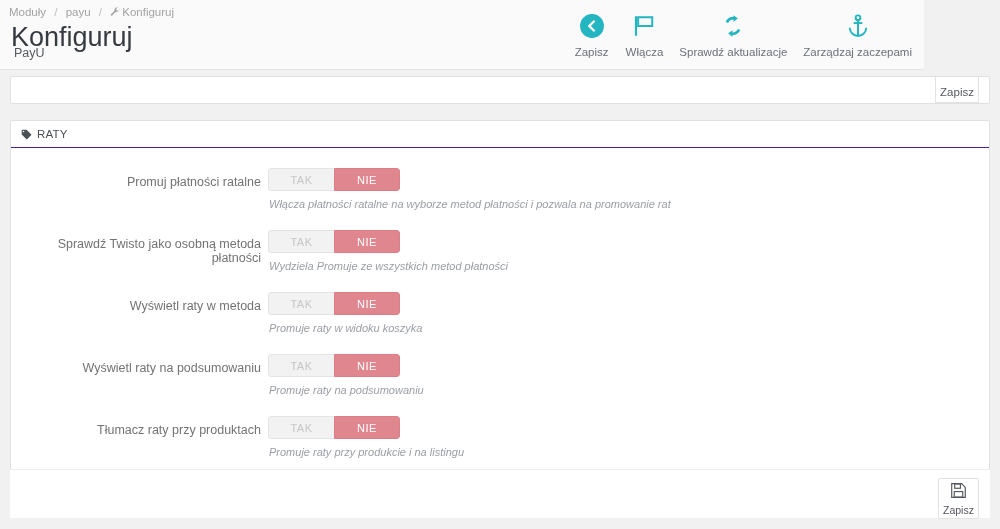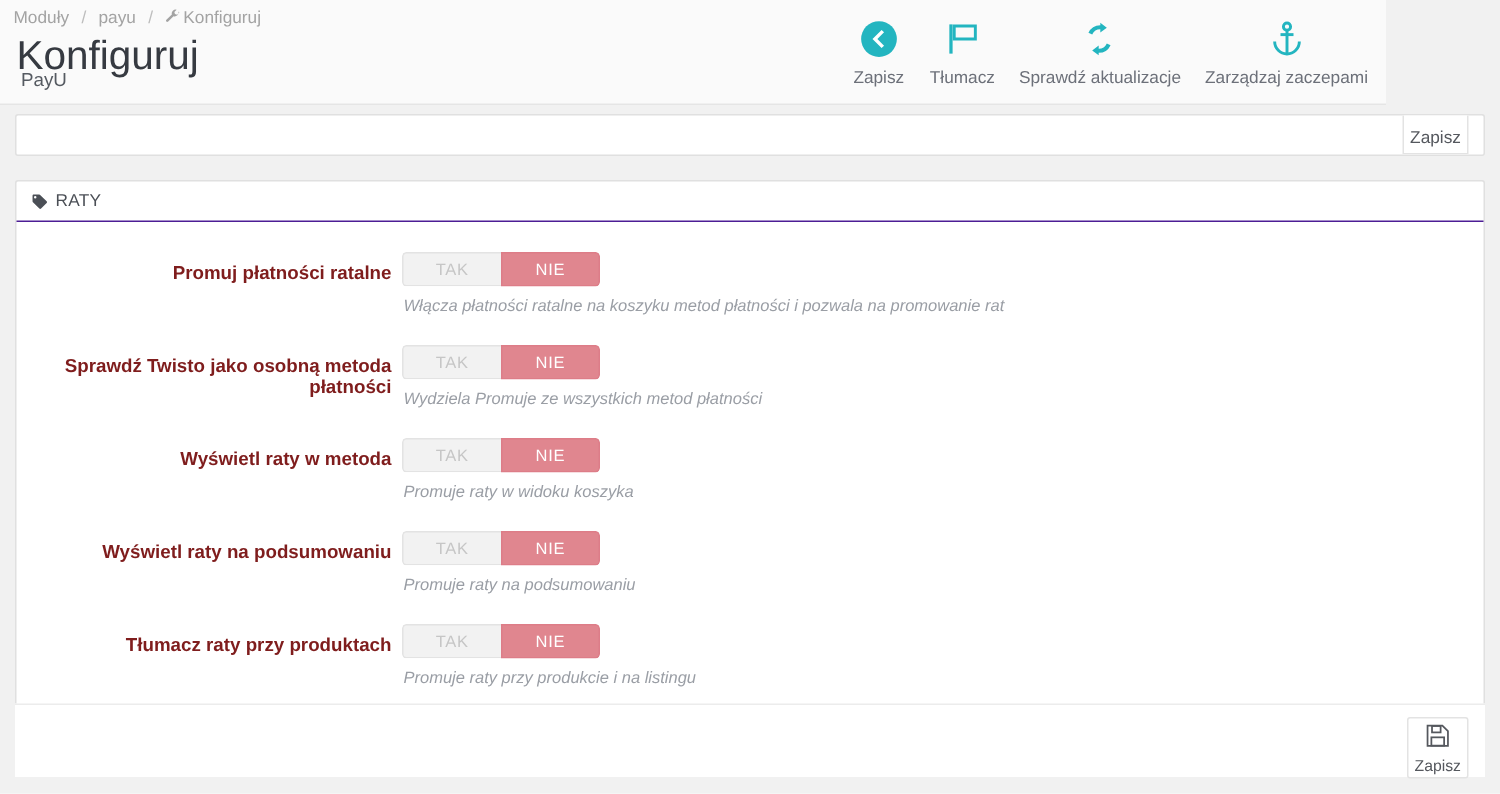--- a/index.html
+++ b/index.html
@@ -128,22 +128,21 @@
   .form-row {
     position: relative;
     height: 62px;
   }
   .form-row .row-label {
     position: absolute;
     left: 0; top: 7px;
     width: 250px;
     text-align: right;
     font-size: 12.5px;
-    color: #7f1d1d;
-    font-weight: bold;
+    color: #737373;
   }
   .form-row .row-desc {
     position: absolute;
     left: 258px; top: 30px;
     font-size: 11px;
     font-style: italic;
     color: #9a9ea5;
     white-space: nowrap;
   }
 
@@ -238,21 +237,21 @@
       <span class="lbl">Zapisz</span>
     </div>
 
     <div class="hdr-action">
       <span class="ico">
         <svg width="26" height="26" viewBox="0 0 24 24">
           <rect x="3.6" y="3" width="2" height="18" fill="#23b5c0"></rect>
           <path d="M6.6 4h13v8h-13z" fill="none" stroke="#23b5c0" stroke-width="1.8"></path>
         </svg>
       </span>
-      <span class="lbl">Tłumacz</span>
+      <span class="lbl">Włącza</span>
     </div>
 
     <div class="hdr-action">
       <span class="ico">
         <svg width="26" height="26" viewBox="0 0 24 24">
           <path fill="#23b5c0" d="M12.5 3.5a8 8 0 0 0-7.3 4.7l2.3 1a5.5 5.5 0 0 1 5-3.2V8l4-3-4-3z"></path>
           <path fill="#23b5c0" d="M11.5 20.5a8 8 0 0 0 7.3-4.7l-2.3-1a5.5 5.5 0 0 1-5 3.2V16l-4 3 4 3z"></path>
         </svg>
       </span>
       <span class="lbl">Sprawdź aktualizacje</span>
@@ -291,21 +290,21 @@
   </div>
 
   <div class="form-body">
 
     <div class="form-row">
       <div class="row-label">Promuj płatności ratalne</div>
       <div class="switch">
         <div class="opt off">TAK</div>
         <div class="opt on">NIE</div>
       </div>
-      <div class="row-desc">Włącza płatności ratalne na koszyku metod płatności i pozwala na promowanie rat</div>
+      <div class="row-desc">Włącza płatności ratalne na wyborze metod płatności i pozwala na promowanie rat</div>
     </div>
 
     <div class="form-row">
       <div class="row-label">Sprawdź Twisto jako osobną metoda płatności</div>
       <div class="switch">
         <div class="opt off">TAK</div>
         <div class="opt on">NIE</div>
       </div>
       <div class="row-desc">Wydziela Promuje ze wszystkich metod płatności</div>
     </div>

